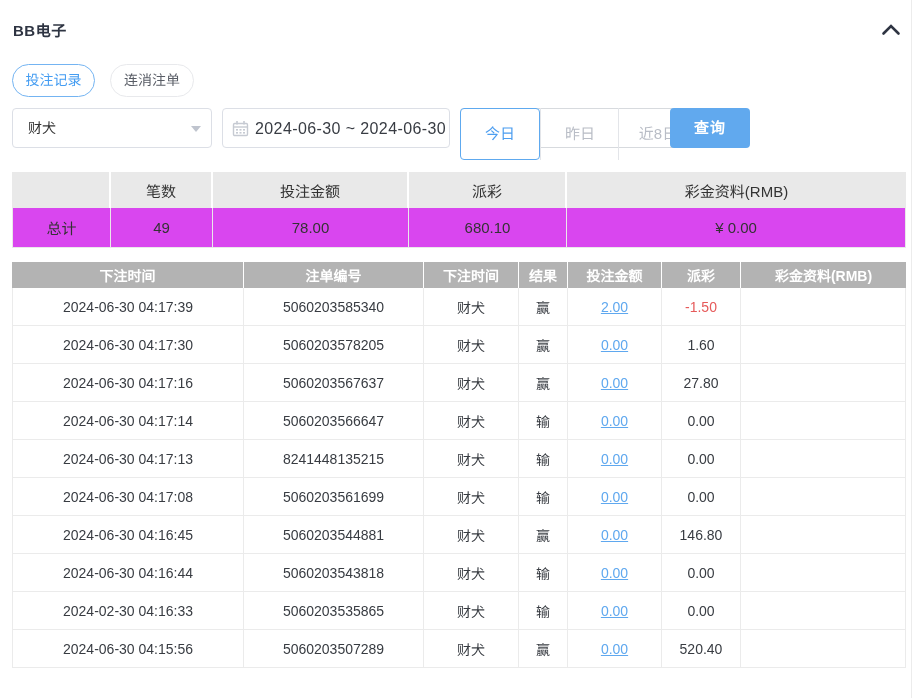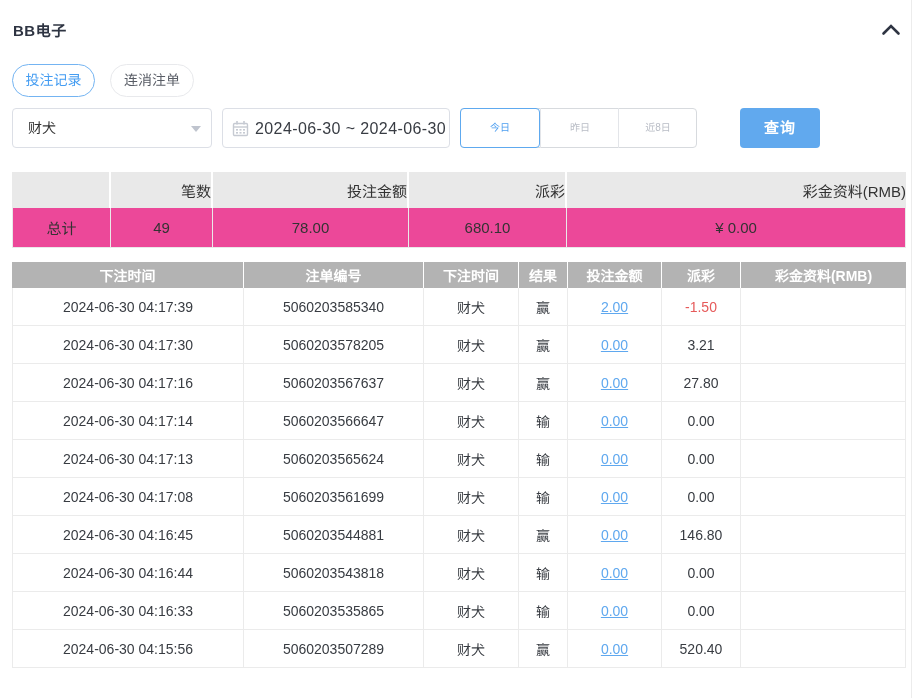--- a/index.html
+++ b/index.html
@@ -36,49 +36,48 @@
     border-top:6px solid #bfc4ce;
   }
   .date-box {
     left:222px; width:228px; border:1px solid #dcdfe6; border-radius:4px;
     font-size:16px; color:#383c43; line-height:38px; cursor:pointer;
   }
   .date-box .cal-icon { position:absolute; left:9px; top:11px; }
   .date-box .date-text { position:absolute; left:32px; top:1px; white-space:nowrap; letter-spacing:0.4px; line-height:38px; }
   .btn-group { left:460px; width:237px; border:1px solid #d7dade; border-radius:4px; }
   .seg {
-    position:absolute; top:108px; height:40px; text-align:center; line-height:40px;
-    font-size:10px; color:#b9bdc6; cursor:pointer; background:transparent;
+    position:absolute; top:108px; height:52px; text-align:center; line-height:40px;
+    font-size:15px; color:#b9bdc6; cursor:pointer; background:transparent;
     border:none; font-family:inherit;
   }
   .seg-1 { left:460px; width:80px; }
   .seg-2 { left:540px; width:79px; border-left:1px solid #e3e5e9; }
   .seg-3 { left:618px; width:79px; border-left:1px solid #e3e5e9; }
   .seg-active {
     background:#fff; border:1px solid #5ea9ef; border-radius:4px;
     color:#4d9ef0; line-height:38px;
   }
   .query-btn {
-    left:740px; width:80px; background:#61a9ee; border:none; border-radius:4px;
+    left:670px; width:80px; background:#61a9ee; border:none; border-radius:4px;
     color:#fff; font-size:15px; font-weight:bold; text-align:center; line-height:40px;
     cursor:pointer; letter-spacing:1px; font-family:inherit;
   }
   
   table { border-collapse:separate; border-spacing:0; table-layout:fixed; position:absolute; left:12px; width:894px; }
   th, td { box-sizing:border-box; text-align:center; overflow:hidden; white-space:nowrap; font-weight:normal; }
   
   .sum-table { top:172px; }
   .sum-table th {
     height:36px; background:#e9e9e9; color:#333; font-size:15px;
     border-right:2px solid #fff;
-    text-align:right;
   }
   .sum-table th:last-child { border-right:none; }
   .sum-table td {
-    height:40px; font-size:15px; color:#333; background:#ec4899;
+    height:40px; font-size:15px; color:#333; background:#d946ef;
     border-bottom:1px solid #e9e9e9; border-right:1px solid #e9e9e9;
   }
   .sum-table td:first-child { border-left:1px solid #e9e9e9; }
   
   .main-table { top:262px; }
   .main-table th {
     height:26px; background:#b3b3b3; color:#fff; font-size:14px; font-weight:bold;
     border-right:1px solid #fff;
   }
   .main-table th:last-child { border-right:none; }
@@ -195,21 +194,21 @@
           <td class="neg">-1.50</td>
           <td></td>
         </tr>
 
         <tr>
           <td>2024-06-30 04:17:30</td>
           <td>5060203578205</td>
           <td>财犬</td>
           <td>赢</td>
           <td><a class="amt-link">0.00</a></td>
-          <td>3.21</td>
+          <td>1.60</td>
           <td></td>
         </tr>
 
         <tr>
           <td>2024-06-30 04:17:16</td>
           <td>5060203567637</td>
           <td>财犬</td>
           <td>赢</td>
           <td><a class="amt-link">0.00</a></td>
           <td>27.80</td>
@@ -221,21 +220,21 @@
           <td>5060203566647</td>
           <td>财犬</td>
           <td>输</td>
           <td><a class="amt-link">0.00</a></td>
           <td>0.00</td>
           <td></td>
         </tr>
 
         <tr>
           <td>2024-06-30 04:17:13</td>
-          <td>5060203565624</td>
+          <td>8241448135215</td>
           <td>财犬</td>
           <td>输</td>
           <td><a class="amt-link">0.00</a></td>
           <td>0.00</td>
           <td></td>
         </tr>
 
 
         <tr>
           <td>2024-06-30 04:17:08</td>
@@ -261,21 +260,21 @@
           <td>2024-06-30 04:16:44</td>
           <td>5060203543818</td>
           <td>财犬</td>
           <td>输</td>
           <td><a class="amt-link">0.00</a></td>
           <td>0.00</td>
           <td></td>
         </tr>
 
         <tr>
-          <td>2024-06-30 04:16:33</td>
+          <td>2024-02-30 04:16:33</td>
           <td>5060203535865</td>
           <td>财犬</td>
           <td>输</td>
           <td><a class="amt-link">0.00</a></td>
           <td>0.00</td>
           <td></td>
         </tr>
 
         <tr>
           <td>2024-06-30 04:15:56</td>

